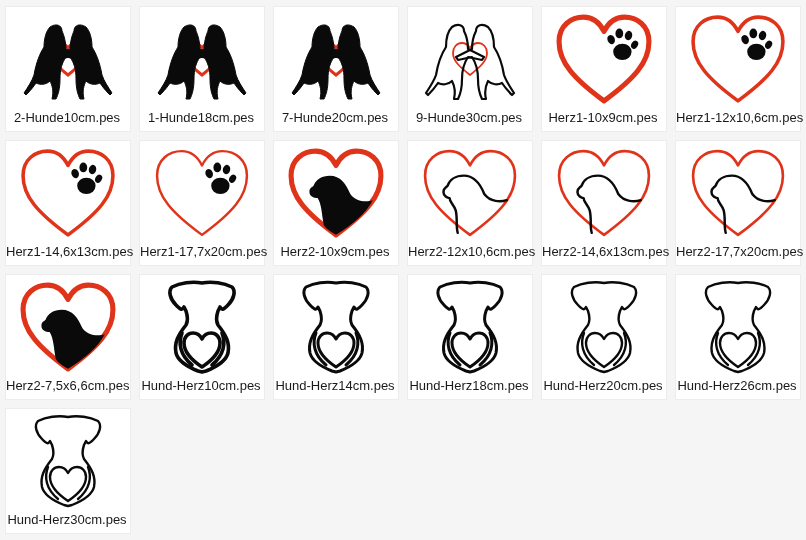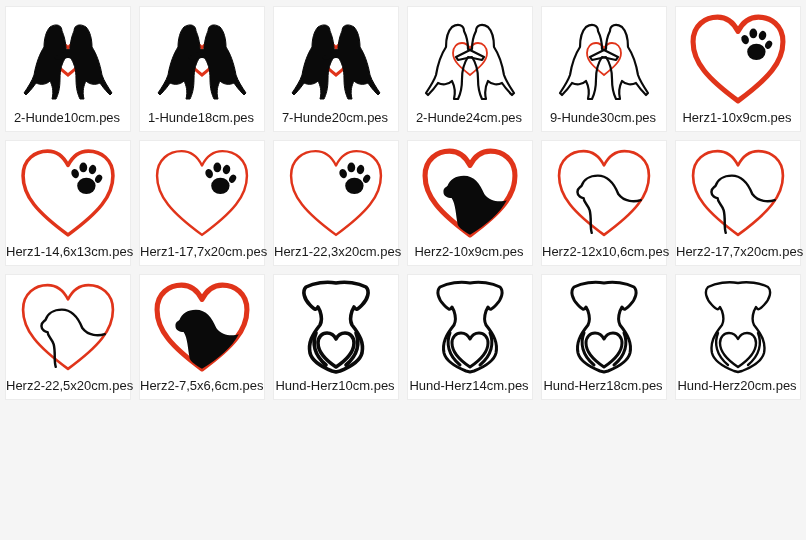--- a/index.html
+++ b/index.html
@@ -67,34 +67,20 @@
         <svg width="110" height="92" viewBox="0 0 100 92">
           <path d="M50 62 C40 54 33 48 33 40 C33 34 37 30 42 30 C46 30 48 32 50 35 C52 32 54 30 58 30 C63 30 67 34 67 40 C67 48 60 54 50 62 Z" fill="none" stroke="#e0341a" stroke-width="1.8"></path>
           <g transform="translate(4,0)">
             <path d="M28 14 C34 10 40 12 40 18 C42 22 44 30 44 36 L60 44 L58 47 L44 44 C40 50 38 56 38 66 C38 76 36 82 34 86 L30 86 C32 78 30 72 28 68 C24 72 18 72 14 70 C10 76 6 80 4 82 L2 80 C6 74 10 68 12 62 C14 50 18 40 22 34 C22 26 24 18 28 14 Z" fill="none" stroke="#0a0a0a" stroke-width="2.2" stroke-linejoin="round"></path>
           </g>
           <g transform="translate(96,0) scale(-1,1)">
             <path d="M28 14 C34 10 40 12 40 18 C42 22 44 30 44 36 L60 44 L58 47 L44 44 C40 50 38 56 38 66 C38 76 36 82 34 86 L30 86 C32 78 30 72 28 68 C24 72 18 72 14 70 C10 76 6 80 4 82 L2 80 C6 74 10 68 12 62 C14 50 18 40 22 34 C22 26 24 18 28 14 Z" fill="none" stroke="#0a0a0a" stroke-width="2.2" stroke-linejoin="round"></path>
           </g>
         </svg>
       </div>
-    <div class="label">2-Hunde24cm.pes</div>
-  </div>
-    <div class="cell">
-    <div class="thumb">
-        <svg width="110" height="92" viewBox="0 0 100 92">
-          <path d="M50 62 C40 54 33 48 33 40 C33 34 37 30 42 30 C46 30 48 32 50 35 C52 32 54 30 58 30 C63 30 67 34 67 40 C67 48 60 54 50 62 Z" fill="none" stroke="#e0341a" stroke-width="1.8"></path>
-          <g transform="translate(4,0)">
-            <path d="M28 14 C34 10 40 12 40 18 C42 22 44 30 44 36 L60 44 L58 47 L44 44 C40 50 38 56 38 66 C38 76 36 82 34 86 L30 86 C32 78 30 72 28 68 C24 72 18 72 14 70 C10 76 6 80 4 82 L2 80 C6 74 10 68 12 62 C14 50 18 40 22 34 C22 26 24 18 28 14 Z" fill="none" stroke="#0a0a0a" stroke-width="2.2" stroke-linejoin="round"></path>
-          </g>
-          <g transform="translate(96,0) scale(-1,1)">
-            <path d="M28 14 C34 10 40 12 40 18 C42 22 44 30 44 36 L60 44 L58 47 L44 44 C40 50 38 56 38 66 C38 76 36 82 34 86 L30 86 C32 78 30 72 28 68 C24 72 18 72 14 70 C10 76 6 80 4 82 L2 80 C6 74 10 68 12 62 C14 50 18 40 22 34 C22 26 24 18 28 14 Z" fill="none" stroke="#0a0a0a" stroke-width="2.2" stroke-linejoin="round"></path>
-          </g>
-        </svg>
-      </div>
     <div class="label">9-Hunde30cm.pes</div>
   </div>
     <div class="cell">
     <div class="thumb">
         <svg width="104" height="96" viewBox="0 0 100 94">
           <path d="M50 88 C20 66 6 50 6 30 C6 14 18 6 30 6 C40 6 46 12 50 20 C54 12 60 6 70 6 C82 6 94 14 94 30 C94 50 80 66 50 88 Z" fill="none" stroke="#e0341a" stroke-width="5" stroke-linejoin="round"></path>
           <g fill="#0a0a0a">
     <ellipse cx="68" cy="40" rx="9" ry="8"></ellipse>
     <ellipse cx="57" cy="28" rx="3.6" ry="4.6" transform="rotate(-20 57 28)"></ellipse>
     <ellipse cx="65" cy="22" rx="3.8" ry="4.8"></ellipse>
@@ -111,51 +97,51 @@
           <path d="M50 88 C20 66 6 50 6 30 C6 14 18 6 30 6 C40 6 46 12 50 20 C54 12 60 6 70 6 C82 6 94 14 94 30 C94 50 80 66 50 88 Z" fill="none" stroke="#e0341a" stroke-width="3.5" stroke-linejoin="round"></path>
           <g fill="#0a0a0a">
     <ellipse cx="68" cy="40" rx="9" ry="8"></ellipse>
     <ellipse cx="57" cy="28" rx="3.6" ry="4.6" transform="rotate(-20 57 28)"></ellipse>
     <ellipse cx="65" cy="22" rx="3.8" ry="4.8"></ellipse>
     <ellipse cx="74" cy="24" rx="3.6" ry="4.6" transform="rotate(15 74 24)"></ellipse>
     <ellipse cx="80" cy="33" rx="3.2" ry="4.2" transform="rotate(30 80 33)"></ellipse>
   </g>
         </svg>
       </div>
+    <div class="label">Herz1-12x10,6cm.pes</div>
+  </div>
+    <div class="cell">
+    <div class="thumb">
+        <svg width="104" height="96" viewBox="0 0 100 94">
+          <path d="M50 88 C20 66 6 50 6 30 C6 14 18 6 30 6 C40 6 46 12 50 20 C54 12 60 6 70 6 C82 6 94 14 94 30 C94 50 80 66 50 88 Z" fill="none" stroke="#e0341a" stroke-width="3.5" stroke-linejoin="round"></path>
+          <g fill="#0a0a0a">
+    <ellipse cx="68" cy="40" rx="9" ry="8"></ellipse>
+    <ellipse cx="57" cy="28" rx="3.6" ry="4.6" transform="rotate(-20 57 28)"></ellipse>
+    <ellipse cx="65" cy="22" rx="3.8" ry="4.8"></ellipse>
+    <ellipse cx="74" cy="24" rx="3.6" ry="4.6" transform="rotate(15 74 24)"></ellipse>
+    <ellipse cx="80" cy="33" rx="3.2" ry="4.2" transform="rotate(30 80 33)"></ellipse>
+  </g>
+        </svg>
+      </div>
     <div class="label">Herz1-14,6x13cm.pes</div>
   </div>
     <div class="cell">
     <div class="thumb">
         <svg width="104" height="96" viewBox="0 0 100 94">
           <path d="M50 88 C20 66 6 50 6 30 C6 14 18 6 30 6 C40 6 46 12 50 20 C54 12 60 6 70 6 C82 6 94 14 94 30 C94 50 80 66 50 88 Z" fill="none" stroke="#e0341a" stroke-width="2.4" stroke-linejoin="round"></path>
           <g fill="#0a0a0a">
     <ellipse cx="68" cy="40" rx="9" ry="8"></ellipse>
     <ellipse cx="57" cy="28" rx="3.6" ry="4.6" transform="rotate(-20 57 28)"></ellipse>
     <ellipse cx="65" cy="22" rx="3.8" ry="4.8"></ellipse>
     <ellipse cx="74" cy="24" rx="3.6" ry="4.6" transform="rotate(15 74 24)"></ellipse>
     <ellipse cx="80" cy="33" rx="3.2" ry="4.2" transform="rotate(30 80 33)"></ellipse>
   </g>
         </svg>
       </div>
     <div class="label">Herz1-17,7x20cm.pes</div>
-  </div>
-    <div class="cell">
-    <div class="thumb">
-        <svg width="104" height="96" viewBox="0 0 100 94">
-          <path d="M50 88 C20 66 6 50 6 30 C6 14 18 6 30 6 C40 6 46 12 50 20 C54 12 60 6 70 6 C82 6 94 14 94 30 C94 50 80 66 50 88 Z" fill="none" stroke="#e0341a" stroke-width="2.4" stroke-linejoin="round"></path>
-          <g fill="#0a0a0a">
-    <ellipse cx="68" cy="40" rx="9" ry="8"></ellipse>
-    <ellipse cx="57" cy="28" rx="3.6" ry="4.6" transform="rotate(-20 57 28)"></ellipse>
-    <ellipse cx="65" cy="22" rx="3.8" ry="4.8"></ellipse>
-    <ellipse cx="74" cy="24" rx="3.6" ry="4.6" transform="rotate(15 74 24)"></ellipse>
-    <ellipse cx="80" cy="33" rx="3.2" ry="4.2" transform="rotate(30 80 33)"></ellipse>
-  </g>
-        </svg>
-      </div>
-    <div class="label">Herz1-22,3x20cm.pes</div>
   </div>
     <div class="cell">
     <div class="thumb">
         <svg width="104" height="96" viewBox="0 0 100 94">
           <path d="M50 88 C20 66 6 50 6 30 C6 14 18 6 30 6 C40 6 46 12 50 20 C54 12 60 6 70 6 C82 6 94 14 94 30 C94 50 80 66 50 88 Z" fill="none" stroke="#e0341a" stroke-width="5" stroke-linejoin="round"></path>
           <path d="M28 40 C30 34 36 30 44 30 C54 30 60 38 64 48 C70 56 80 56 86 54 C80 66 66 78 50 88 C44 84 40 82 38 78 C36 68 36 58 32 52 C28 52 24 50 24 46 C24 42 26 42 28 40 Z" fill="#0a0a0a"></path>
         </svg>
       </div>
     <div class="label">Herz2-10x9cm.pes</div>
   </div>
@@ -168,30 +154,30 @@
       </div>
     <div class="label">Herz2-12x10,6cm.pes</div>
   </div>
     <div class="cell">
     <div class="thumb">
         <svg width="104" height="96" viewBox="0 0 100 94">
           <path d="M50 88 C20 66 6 50 6 30 C6 14 18 6 30 6 C40 6 46 12 50 20 C54 12 60 6 70 6 C82 6 94 14 94 30 C94 50 80 66 50 88 Z" fill="none" stroke="#e0341a" stroke-width="2.6" stroke-linejoin="round"></path>
           <path d="M38 86 C36 80 38 72 36 64 C34 58 30 56 30 52 C28 52 24 50 24 46 C24 42 26 42 28 40 C30 34 36 30 44 30 C54 30 60 38 64 48 C70 56 80 56 86 54" fill="none" stroke="#0a0a0a" stroke-width="2.4" stroke-linejoin="round" stroke-linecap="round"></path>
         </svg>
       </div>
-    <div class="label">Herz2-17,7x20cm.pes</div>
+    <div class="label">Herz2-14,6x13cm.pes</div>
   </div>
     <div class="cell">
     <div class="thumb">
         <svg width="104" height="96" viewBox="0 0 100 94">
           <path d="M50 88 C20 66 6 50 6 30 C6 14 18 6 30 6 C40 6 46 12 50 20 C54 12 60 6 70 6 C82 6 94 14 94 30 C94 50 80 66 50 88 Z" fill="none" stroke="#e0341a" stroke-width="2.6" stroke-linejoin="round"></path>
           <path d="M38 86 C36 80 38 72 36 64 C34 58 30 56 30 52 C28 52 24 50 24 46 C24 42 26 42 28 40 C30 34 36 30 44 30 C54 30 60 38 64 48 C70 56 80 56 86 54" fill="none" stroke="#0a0a0a" stroke-width="2.4" stroke-linejoin="round" stroke-linecap="round"></path>
         </svg>
       </div>
-    <div class="label">Herz2-22,5x20cm.pes</div>
+    <div class="label">Herz2-17,7x20cm.pes</div>
   </div>
     <div class="cell">
     <div class="thumb">
         <svg width="104" height="96" viewBox="0 0 100 94">
           <path d="M50 88 C20 66 6 50 6 30 C6 14 18 6 30 6 C40 6 46 12 50 20 C54 12 60 6 70 6 C82 6 94 14 94 30 C94 50 80 66 50 88 Z" fill="none" stroke="#e0341a" stroke-width="5" stroke-linejoin="round"></path>
           <path d="M28 40 C30 34 36 30 44 30 C54 30 60 38 64 48 C70 56 80 56 86 54 C80 66 66 78 50 88 C44 84 40 82 38 78 C36 68 36 58 32 52 C28 52 24 50 24 46 C24 42 26 42 28 40 Z" fill="#0a0a0a"></path>
         </svg>
       </div>
     <div class="label">Herz2-7,5x6,6cm.pes</div>
   </div>
@@ -240,13 +226,39 @@
     <g fill="none" stroke="#0a0a0a" stroke-width="2.4" stroke-linejoin="round" stroke-linecap="round">
       <path d="M40 6 C30 4 18 6 10 10 C6 14 8 22 14 28 C18 32 20 34 22 30 L24 34 C26 40 26 44 24 48 C16 58 12 66 14 76 C16 84 26 90 36 94 L40 95 L44 94 C54 90 64 84 66 76 C68 66 64 58 56 48 C54 44 54 40 56 34 L58 30 C60 34 62 32 66 28 C72 22 74 14 70 10 C62 6 50 4 40 6 Z"></path>
       <path d="M40 90 C28 82 22 74 22 66 C22 60 26 56 31 56 C35 56 38 58 40 62 C42 58 45 56 49 56 C54 56 58 60 58 66 C58 74 52 82 40 90 Z"></path>
       <path d="M20 56 C16 66 18 78 30 88"></path>
       <path d="M60 56 C64 66 62 78 50 88"></path>
     </g>
         </svg>
       </div>
     <div class="label">Hund-Herz20cm.pes</div>
   </div>
+    <div class="cell">
+    <div class="thumb">
+        <svg width="80" height="100" viewBox="0 0 80 100">
+    <g fill="none" stroke="#0a0a0a" stroke-width="2.4" stroke-linejoin="round" stroke-linecap="round">
+      <path d="M40 6 C30 4 18 6 10 10 C6 14 8 22 14 28 C18 32 20 34 22 30 L24 34 C26 40 26 44 24 48 C16 58 12 66 14 76 C16 84 26 90 36 94 L40 95 L44 94 C54 90 64 84 66 76 C68 66 64 58 56 48 C54 44 54 40 56 34 L58 30 C60 34 62 32 66 28 C72 22 74 14 70 10 C62 6 50 4 40 6 Z"></path>
+      <path d="M40 90 C28 82 22 74 22 66 C22 60 26 56 31 56 C35 56 38 58 40 62 C42 58 45 56 49 56 C54 56 58 60 58 66 C58 74 52 82 40 90 Z"></path>
+      <path d="M20 56 C16 66 18 78 30 88"></path>
+      <path d="M60 56 C64 66 62 78 50 88"></path>
+    </g>
+        </svg>
+      </div>
+    <div class="label">Hund-Herz26cm.pes</div>
+  </div>
+    <div class="cell">
+    <div class="thumb">
+        <svg width="80" height="100" viewBox="0 0 80 100">
+    <g fill="none" stroke="#0a0a0a" stroke-width="2.4" stroke-linejoin="round" stroke-linecap="round">
+      <path d="M40 6 C30 4 18 6 10 10 C6 14 8 22 14 28 C18 32 20 34 22 30 L24 34 C26 40 26 44 24 48 C16 58 12 66 14 76 C16 84 26 90 36 94 L40 95 L44 94 C54 90 64 84 66 76 C68 66 64 58 56 48 C54 44 54 40 56 34 L58 30 C60 34 62 32 66 28 C72 22 74 14 70 10 C62 6 50 4 40 6 Z"></path>
+      <path d="M40 90 C28 82 22 74 22 66 C22 60 26 56 31 56 C35 56 38 58 40 62 C42 58 45 56 49 56 C54 56 58 60 58 66 C58 74 52 82 40 90 Z"></path>
+      <path d="M20 56 C16 66 18 78 30 88"></path>
+      <path d="M60 56 C64 66 62 78 50 88"></path>
+    </g>
+        </svg>
+      </div>
+    <div class="label">Hund-Herz30cm.pes</div>
+  </div>
   </div>
 
 </body></html>

